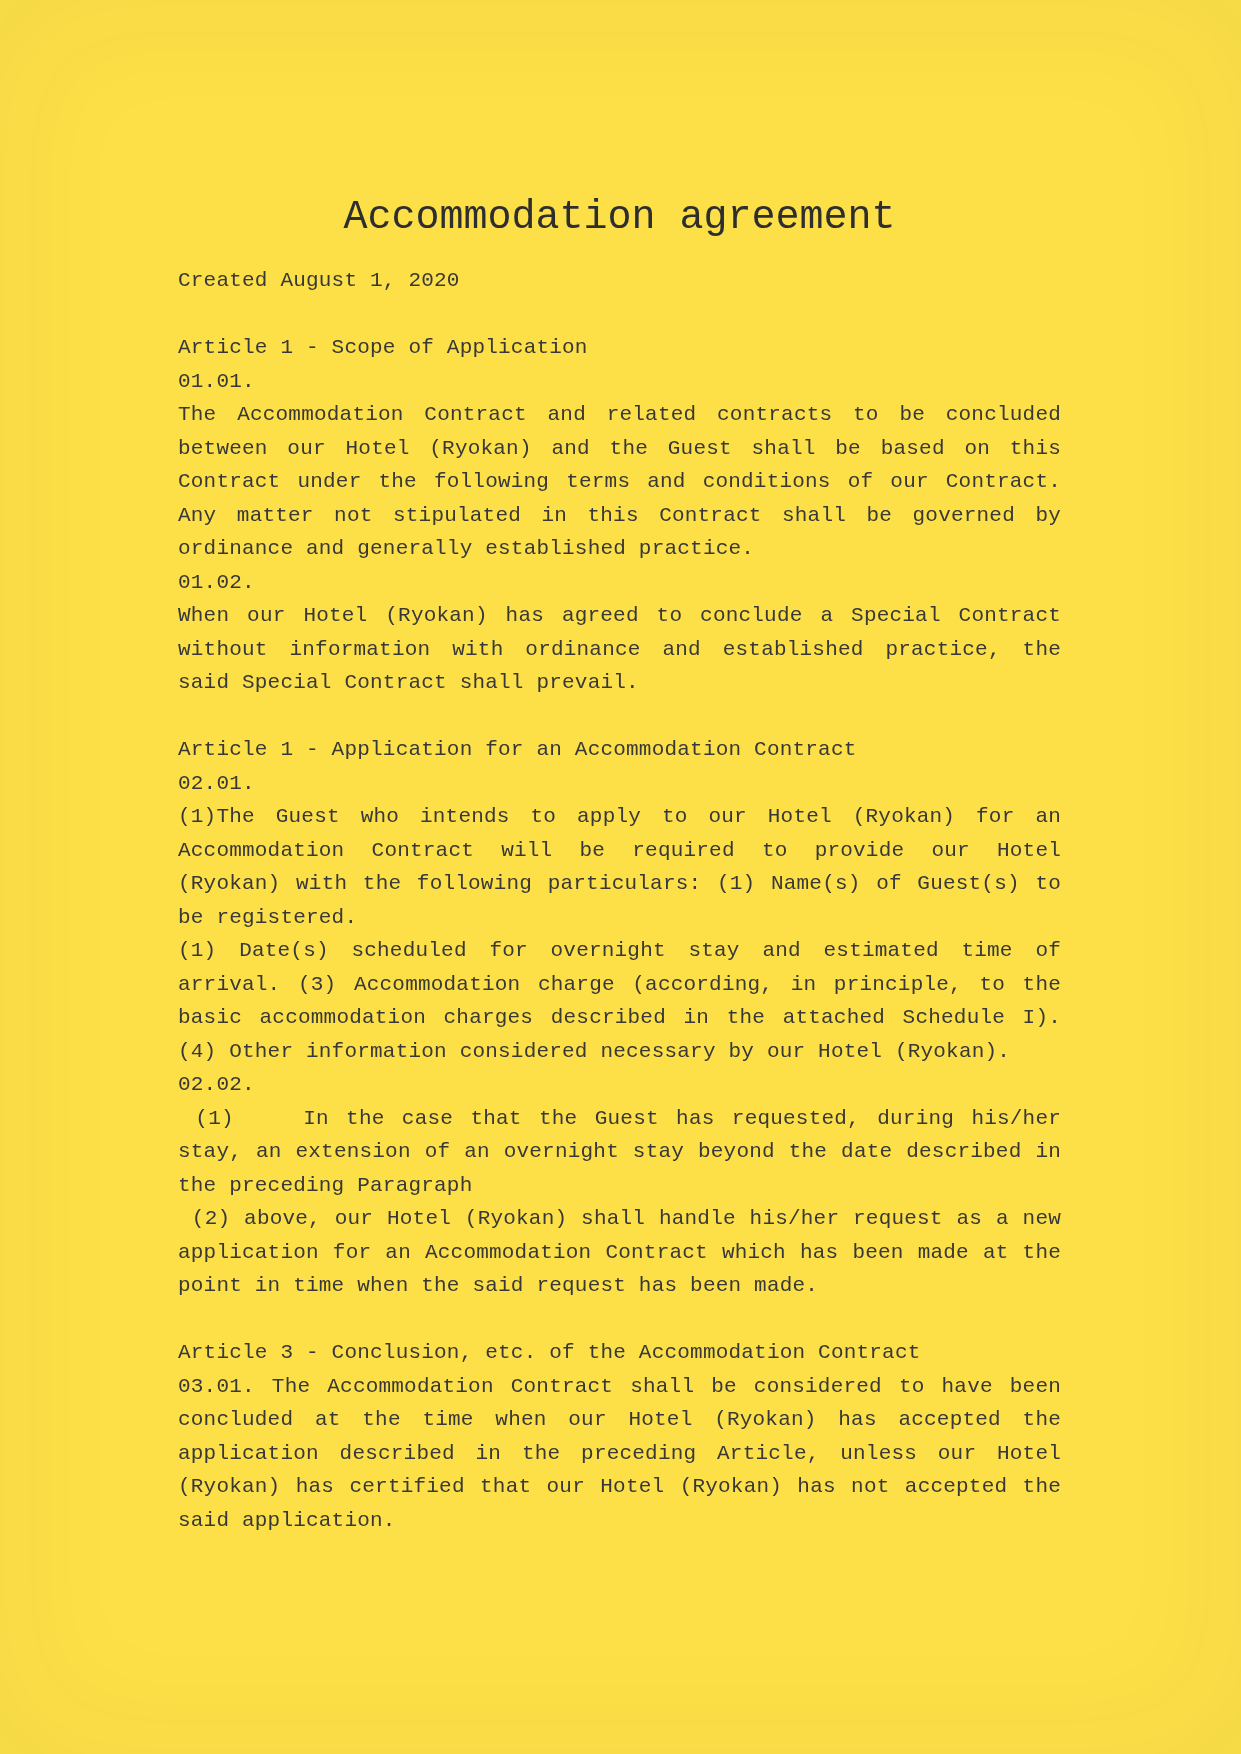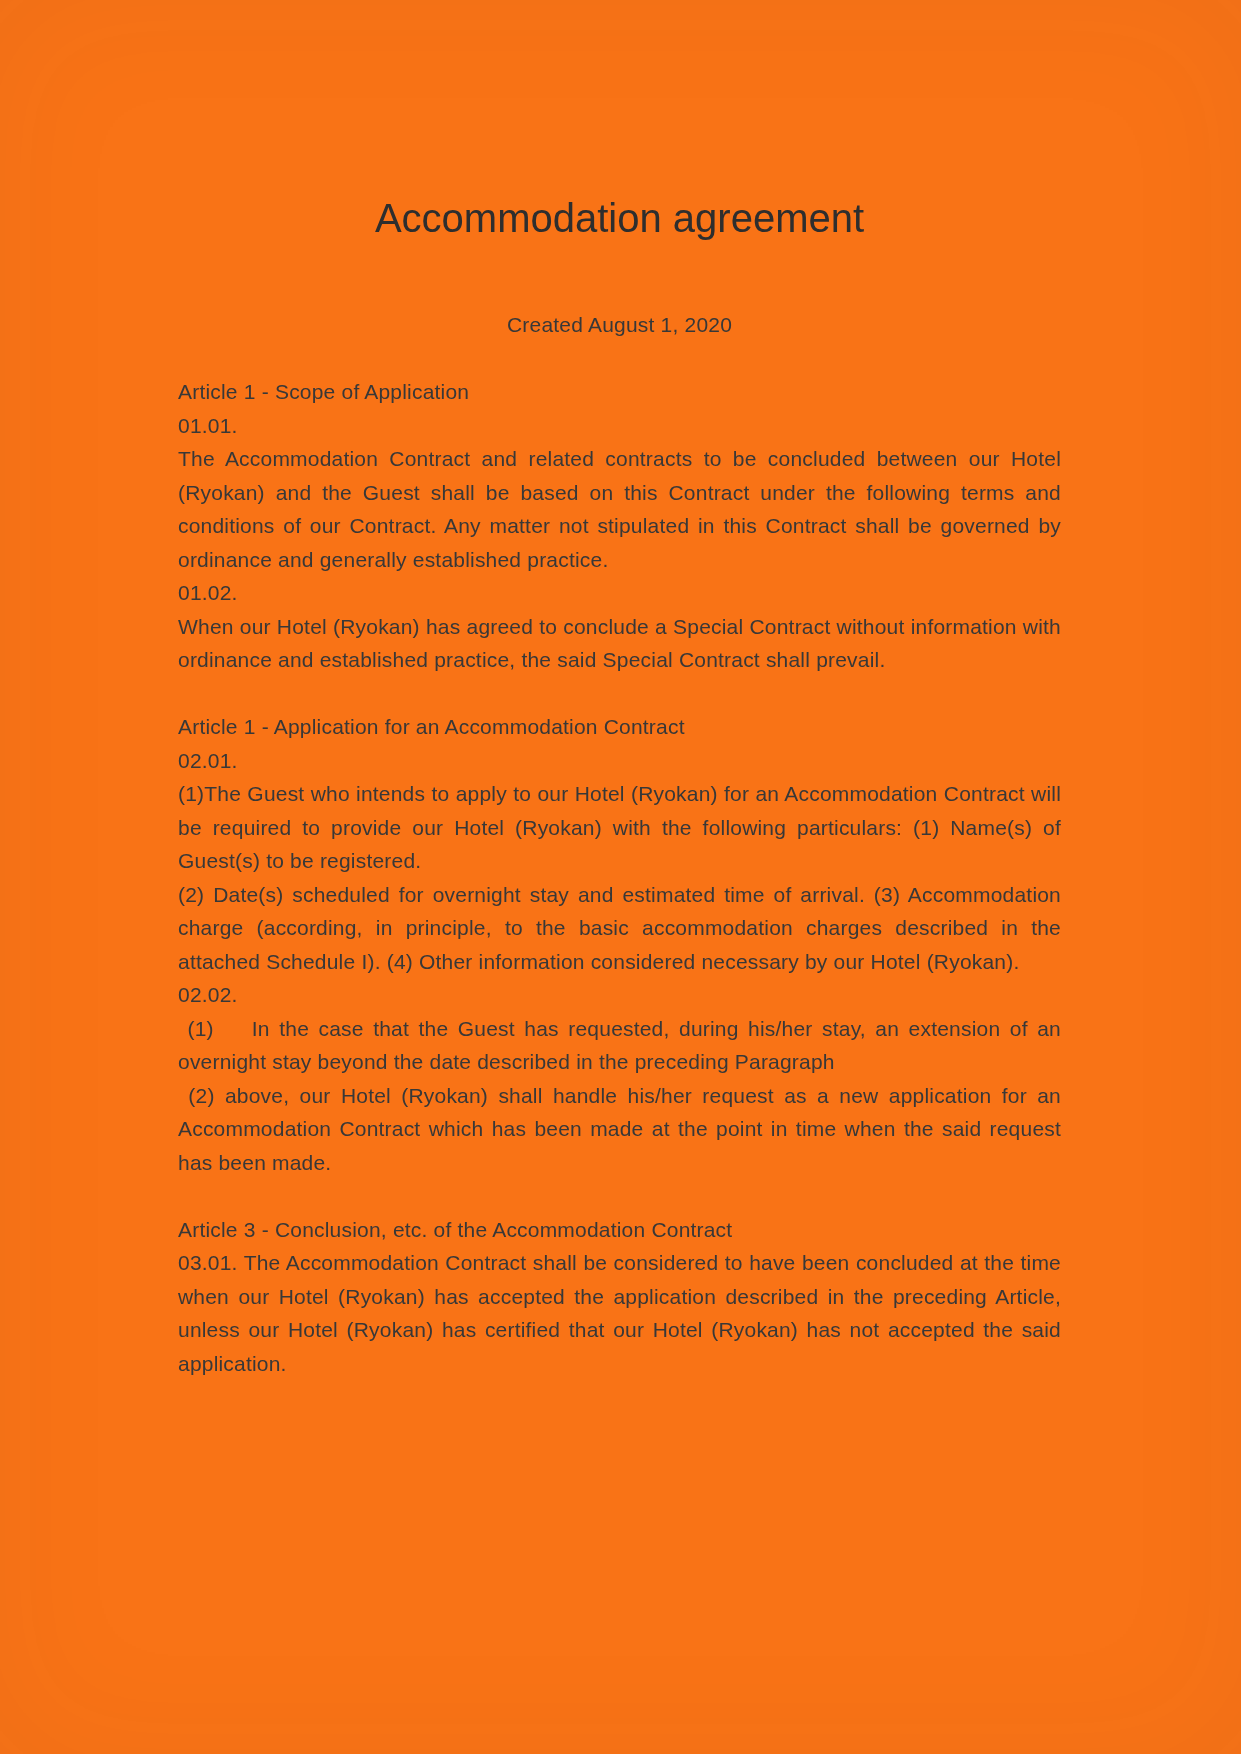--- a/index.html
+++ b/index.html
@@ -6,38 +6,38 @@
     margin: 0;
     padding: 0;
     background: #fbfbfa;
   }
   .page {
     position: relative;
     width: 1241px;
     height: 1754px;
     box-sizing: border-box;
     padding: 0 180px 4px 178px;
-    background: #f97316;
-    font-family: Liberation Sans, sans-serif;
+    background: #fde047;
+    font-family: Liberation Mono, monospace;
     color: #383838;
     box-shadow: inset 0 0 140px rgba(60,60,60,0.05);
     overflow: hidden;
   }
   .doc-title {
     margin: 0;
     padding-top: 196px;
     font-size: 40px;
     line-height: 44px;
     font-weight: 400;
     text-align: center;
     color: #2e2e2e;
   }
   .dates {
-    margin-top: 68px;
-    text-align: center;
+    margin-top: 24px;
+    text-align: left;
   }
   .line {
     margin: 0;
     font-size: 21px;
     line-height: 33.5px;
     letter-spacing: 0.2px;
   }
   .para {
     text-align: justify;
     white-space: pre-wrap;
@@ -62,21 +62,21 @@
     <p class="line">01.01.</p>
     <p class="line para">The Accommodation Contract and related contracts to be concluded between our Hotel (Ryokan) and the Guest shall be based on this Contract under the following terms and conditions of our Contract. Any matter not stipulated in this Contract shall be governed by ordinance and generally established practice.</p>
     <p class="line">01.02.</p>
     <p class="line para">When our Hotel (Ryokan) has agreed to conclude a Special Contract without information with ordinance and established practice, the said Special Contract shall prevail.</p>
   </section>
 
   <section class="article">
     <p class="line">Article 1 - Application for an Accommodation Contract</p>
     <p class="line">02.01.</p>
     <p class="line para">(1)The Guest who intends to apply to our Hotel (Ryokan) for an Accommodation Contract will be required to provide our Hotel (Ryokan) with the following particulars: (1) Name(s) of Guest(s) to be registered.</p>
-    <p class="line para">(2) Date(s) scheduled for overnight stay and estimated time of arrival. (3) Accommodation charge (according, in principle, to the basic accommodation charges described in the attached Schedule I). (4) Other information considered necessary by our Hotel (Ryokan).</p>
+    <p class="line para">(1) Date(s) scheduled for overnight stay and estimated time of arrival. (3) Accommodation charge (according, in principle, to the basic accommodation charges described in the attached Schedule I). (4) Other information considered necessary by our Hotel (Ryokan).</p>
     <p class="line">02.02.</p>
     <p class="line para"> (1)    In the case that the Guest has requested, during his/her stay, an extension of an overnight stay beyond the date described in the preceding Paragraph</p>
     <p class="line para"> (2) above, our Hotel (Ryokan) shall handle his/her request as a new application for an Accommodation Contract which has been made at the point in time when the said request has been made.</p>
   </section>
 
   <section class="article">
     <p class="line">Article 3 - Conclusion, etc. of the Accommodation Contract</p>
     <p class="line para">03.01. The Accommodation Contract shall be considered to have been concluded at the time when our Hotel (Ryokan) has accepted the application described in the preceding Article, unless our Hotel (Ryokan) has certified that our Hotel (Ryokan) has not accepted the said application.</p>
   </section>
 

